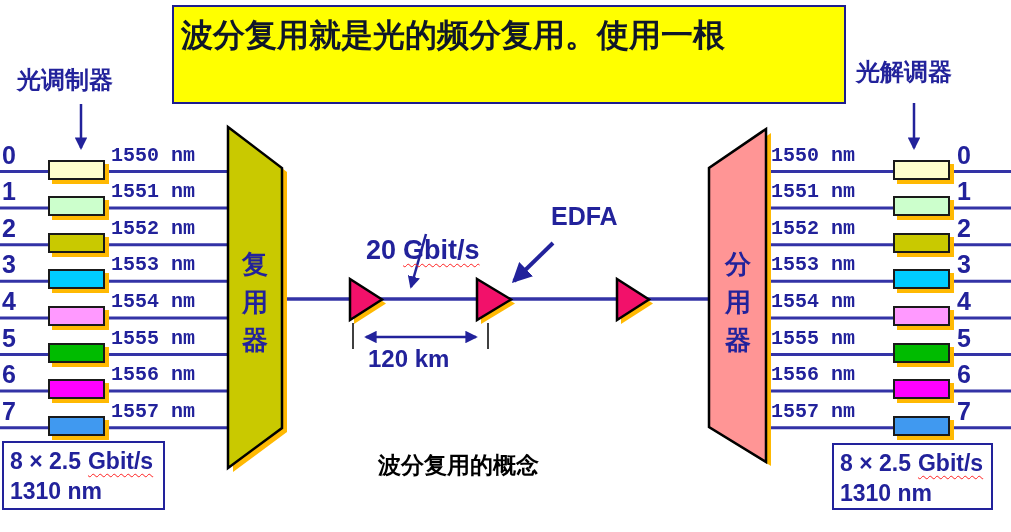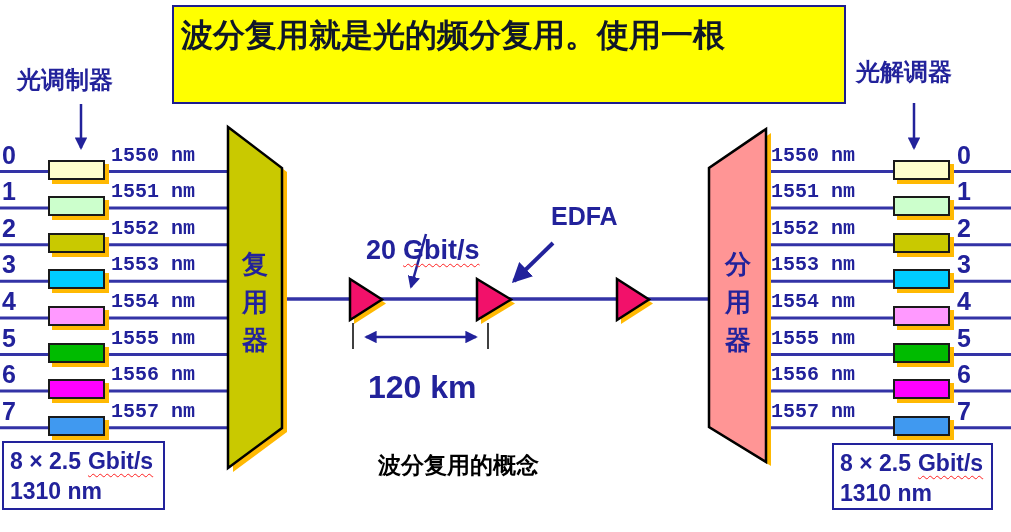--- a/index.html
+++ b/index.html
@@ -103,21 +103,21 @@
 用
 器</div>
   <div class="abs vlabel" style="left:721px;top:245px;">分
 用
 器</div>
 
   <div class="abs biglabel" style="left:366px;top:199px;margin-top:36px;">
     <span>20</span><span class="sq">Gbit/s</span>
   </div>
   <div class="abs midlabel" style="left:510px;top:202px;margin-left:41px;">EDFA</div>
-  <div class="abs midlabel" style="left:368px;top:345px;font-size:32px;margin-top:24px;">120 km</div>
+  <div class="abs midlabel" style="left:368px;top:345px;font-size:24px;">120 km</div>
 
   <div class="abs iobox" style="left:2px;top:441px;width:163px;height:69px;">
     <div>
       <span>8 × 2.5</span><span class="sq">Gbit/s</span>
     </div>
     <div>1310 nm</div>
   </div>
 
   <div class="abs iobox" style="left:832px;top:443px;width:161px;height:67px;">
     <div>

